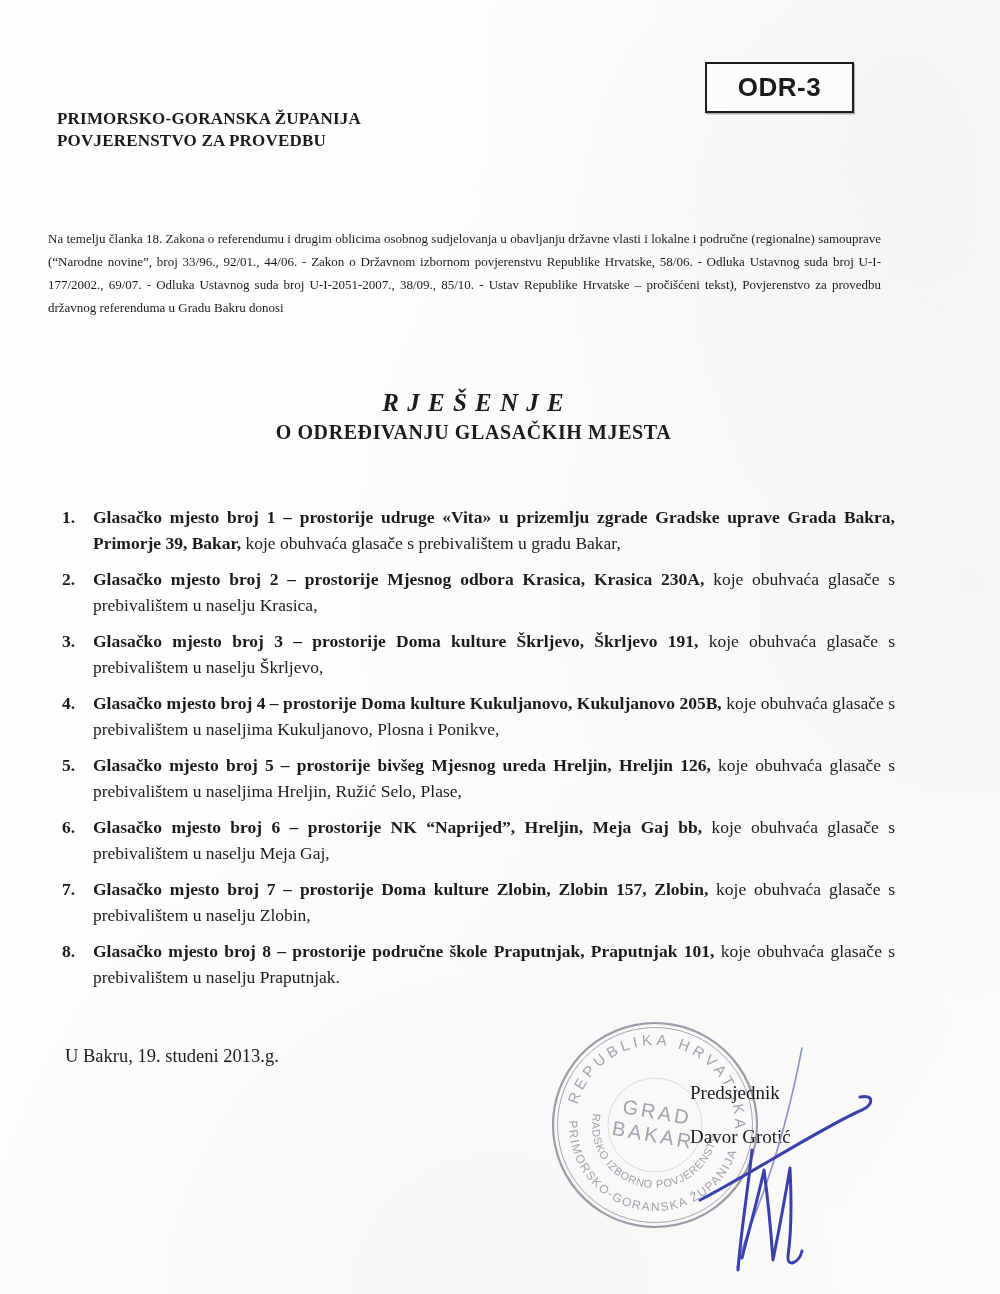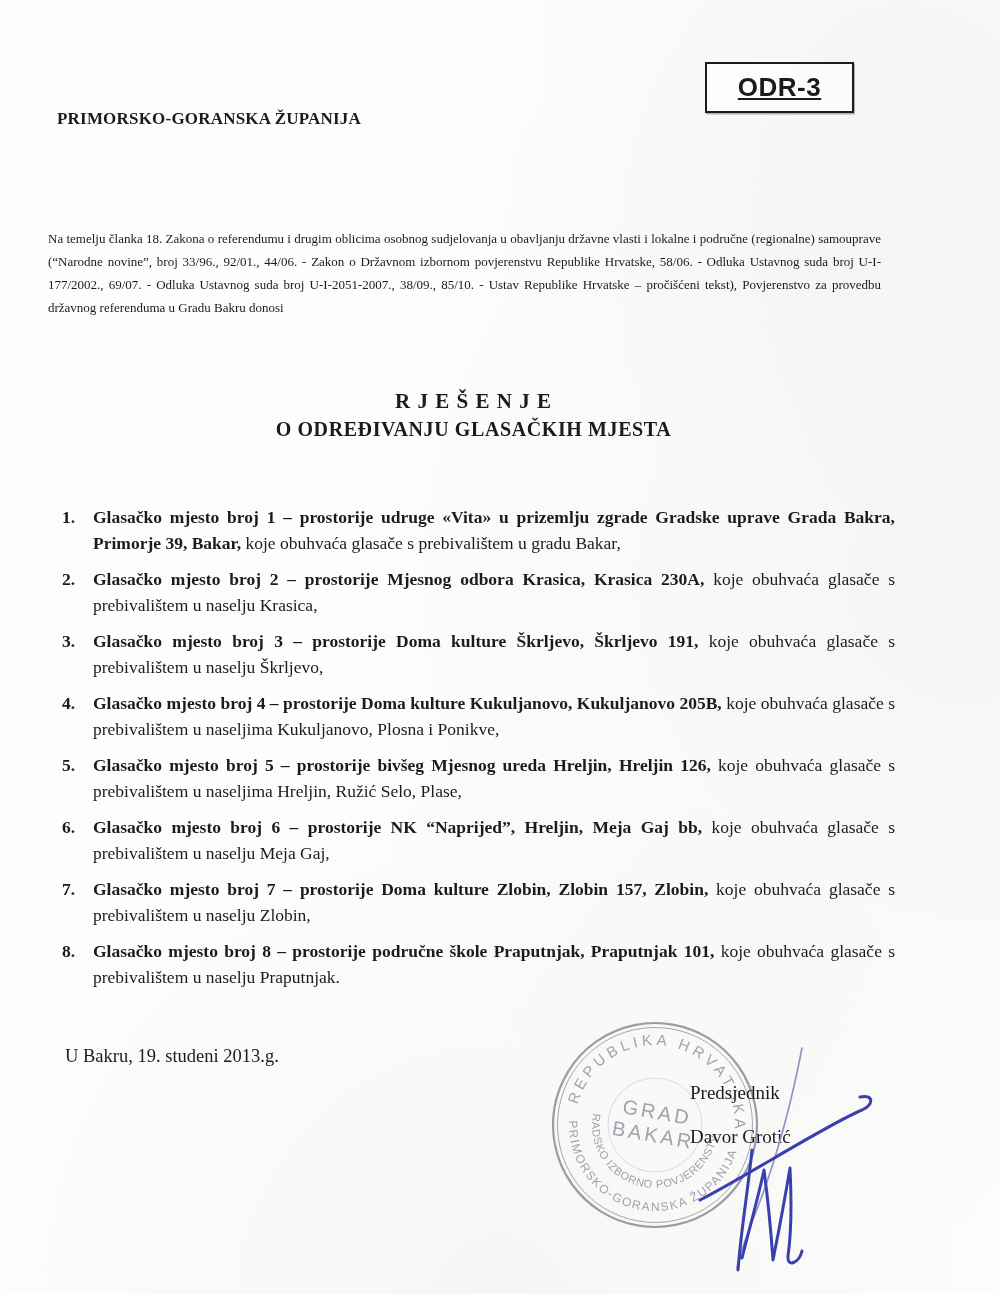--- a/index.html
+++ b/index.html
@@ -16,36 +16,35 @@
     overflow:hidden;
   }
   .odr-box{
     position:absolute;left:705px;top:62px;width:145px;height:47px;
     border:2px solid #1c1c1e;
     box-shadow:1px 1.5px 0 rgba(40,40,45,.35);
     display:flex;align-items:center;justify-content:center;
     font-family:"Liberation Sans", sans-serif;
     font-weight:bold;font-size:26px;letter-spacing:.5px;
     background:rgba(255,255,255,.6);
-    text-decoration:underline;
   }
   .header{
     position:absolute;left:57px;top:108px;
     font-weight:bold;font-size:17px;line-height:21.5px;letter-spacing:.2px;
   }
   .preamble{
     position:absolute;left:48px;top:227px;width:833px;
     font-size:13px;line-height:23px;
     text-align:justify;
   }
   .title{
     position:absolute;left:57px;top:389px;width:833px;
     text-align:center;font-weight:bold;
   }
-  .title .t1{font-size:21px;letter-spacing:1px;}
+  .title .t1{font-size:25px;letter-spacing:1px;font-style:italic;}
   .title .t2{font-size:20px;letter-spacing:.6px;margin-top:4px;}
   .intro{
     position:absolute;left:55px;top:459px;font-size:18px;
   }
   .list{
     position:absolute;left:62px;top:504px;width:833px;
     font-size:17.5px;line-height:26px;
   }
   .list-item{display:flex;margin-bottom:10px;}
   .list-item .num{flex:none;width:31px;font-weight:bold;}
@@ -64,20 +63,21 @@
 <body>
 
 <div class="page">
 
   <div class="odr-box">
     <span>ODR-3</span>
   </div>
 
   <div class="header">
     <div>PRIMORSKO-GORANSKA ŽUPANIJA</div>
+    <div>POVJERENSTVO ZA PROVEDBU</div>
   </div>
 
   <div class="preamble">Na temelju članka 18. Zakona o referendumu i drugim oblicima osobnog sudjelovanja u obavljanju državne vlasti i lokalne i područne (regionalne) samouprave (“Narodne novine”, broj 33/96., 92/01., 44/06. - Zakon o Državnom izbornom povjerenstvu Republike Hrvatske, 58/06. - Odluka Ustavnog suda broj U-I-177/2002., 69/07. - Odluka Ustavnog suda broj U-I-2051-2007., 38/09., 85/10. - Ustav Republike Hrvatske – pročišćeni tekst), Povjerenstvo za provedbu državnog referenduma u Gradu Bakru donosi</div>
 
   <div class="title">
     <div class="t1">R J E Š E N J E</div>
     <div class="t2">O ODREĐIVANJU GLASAČKIH MJESTA</div>
   </div>
 
 

